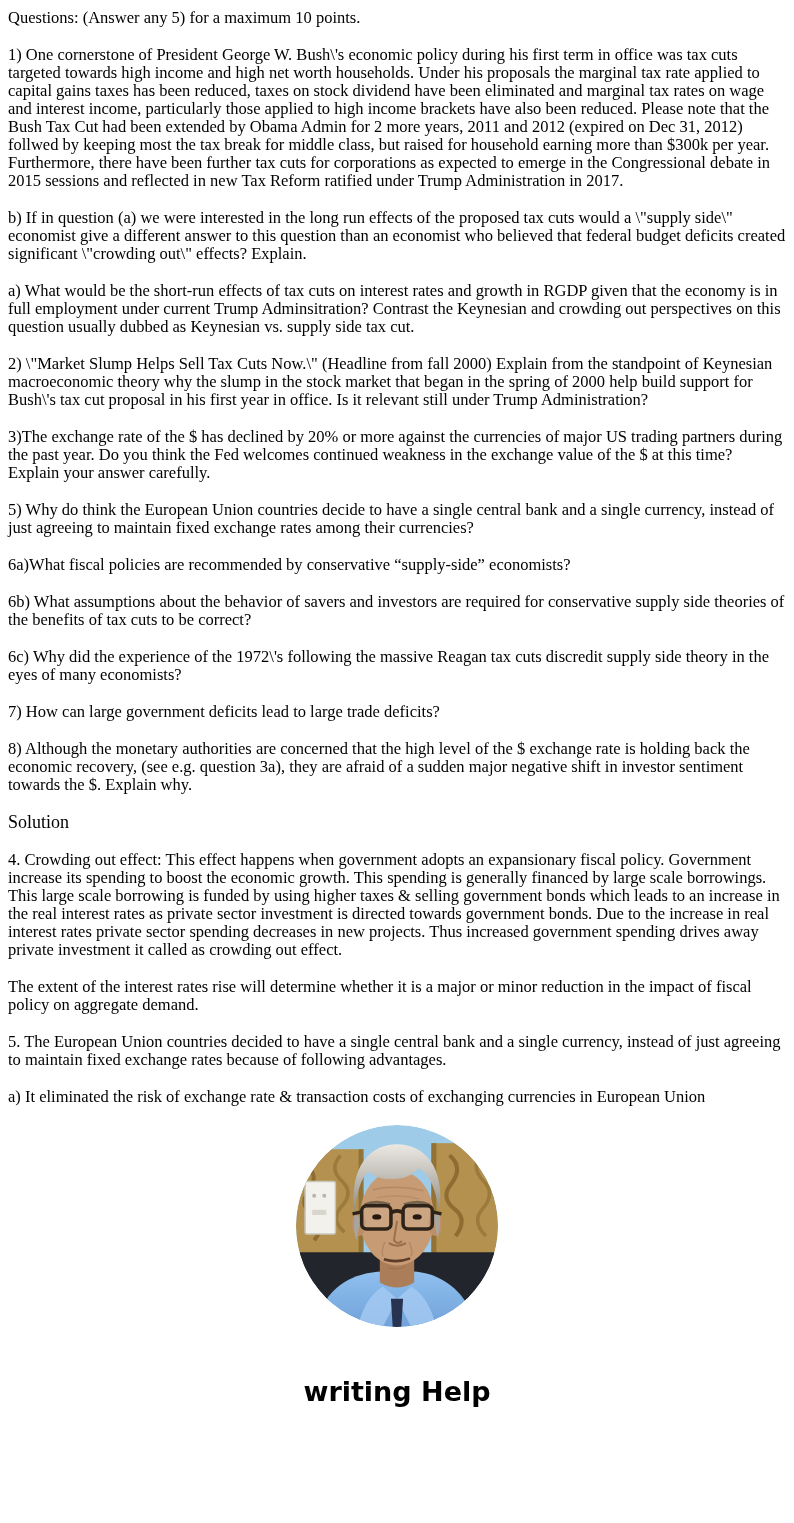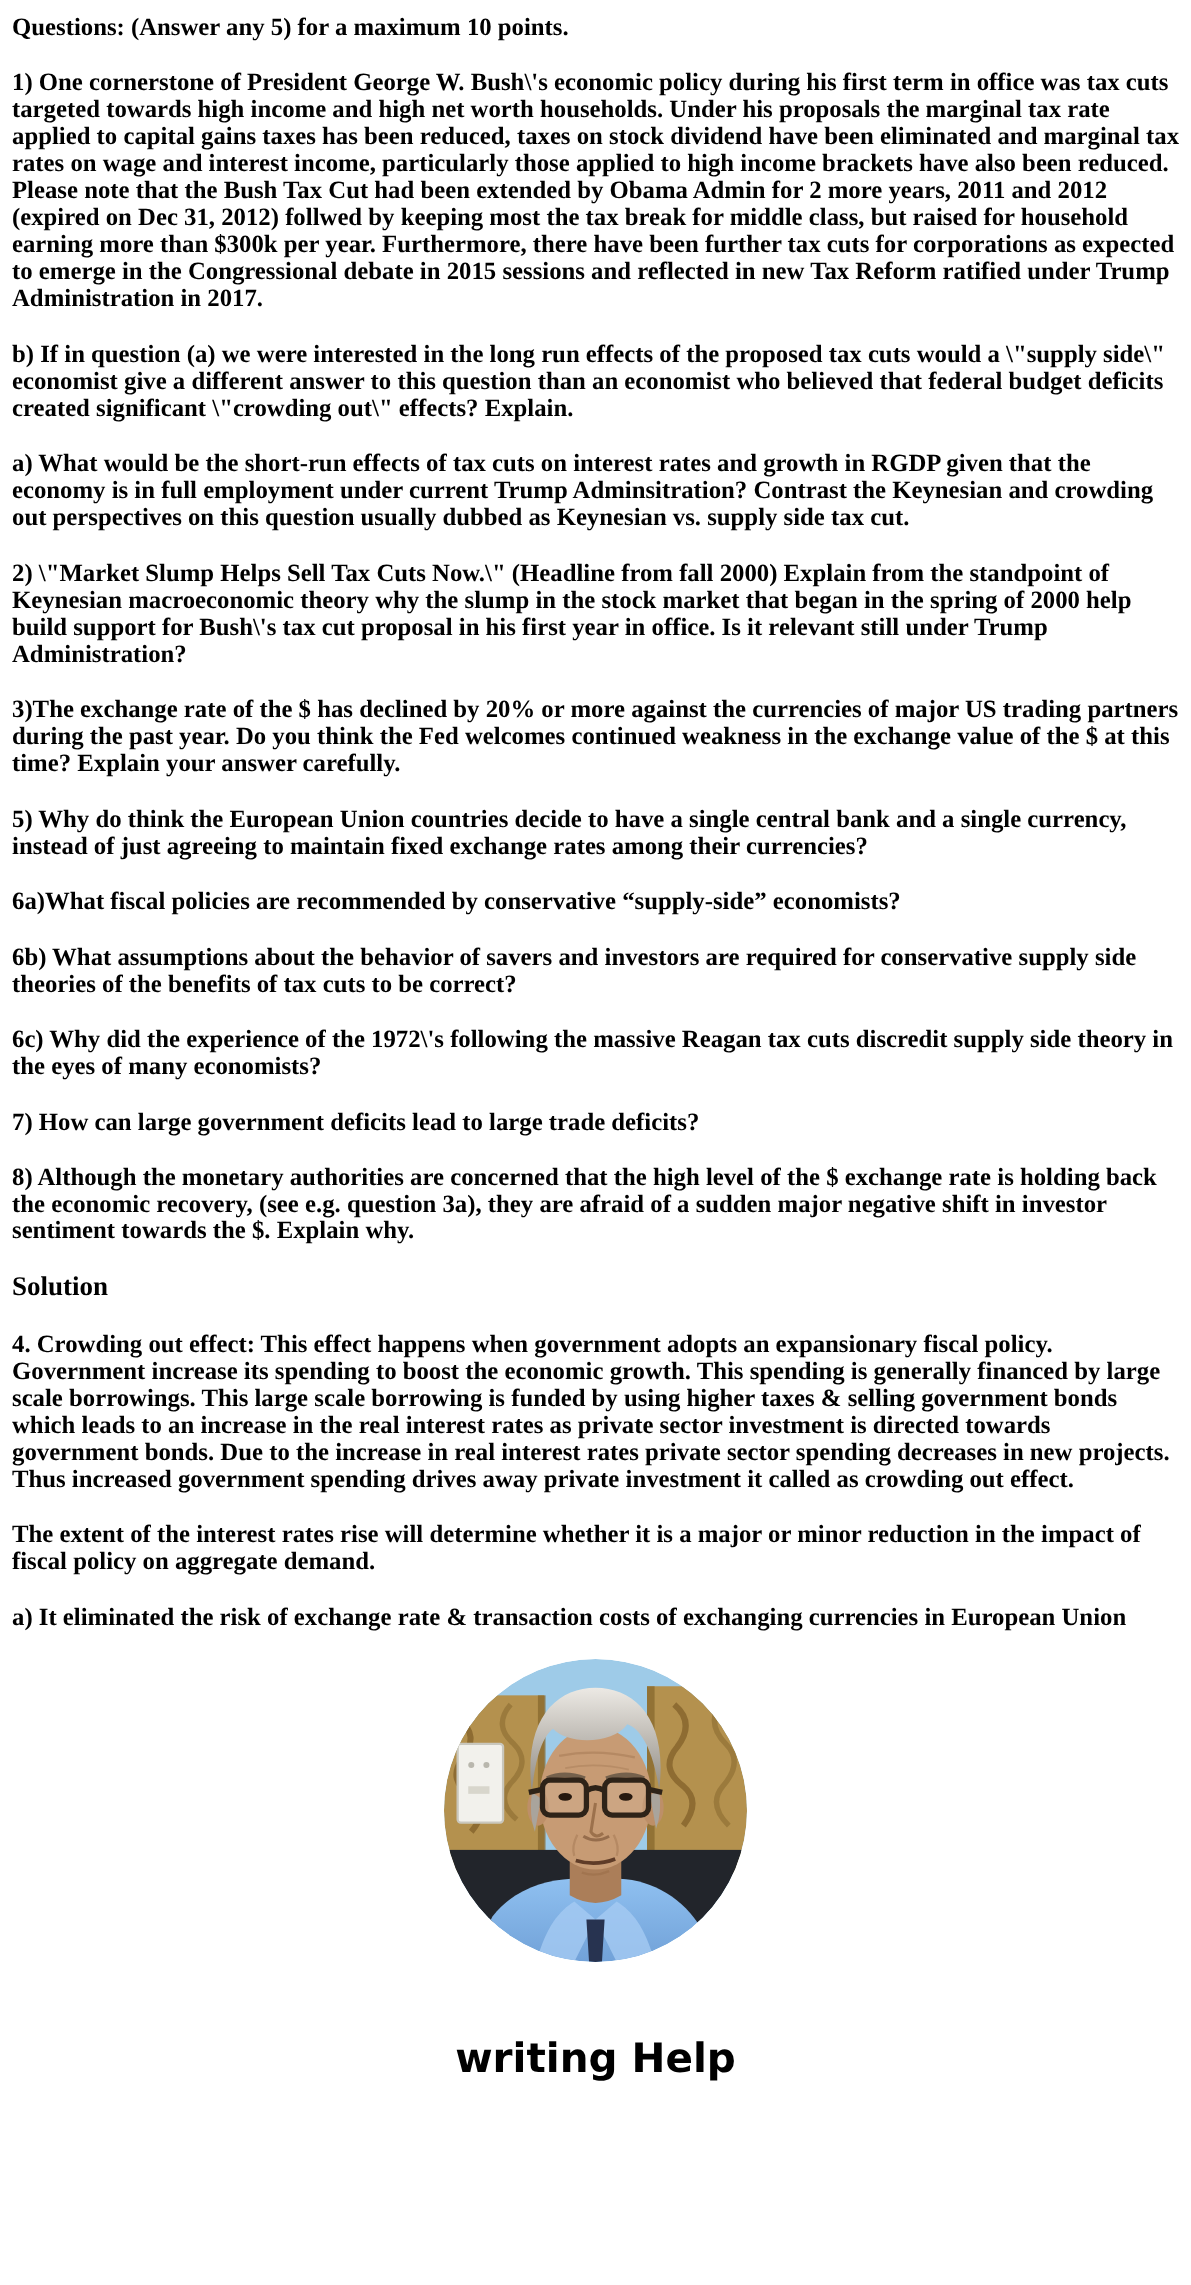--- a/index.html
+++ b/index.html
@@ -11,25 +11,25 @@
     margin: 0 auto;
     overflow: hidden;
   }
   .doc {
     padding: 9px 8px 0 8px;
     font-family: "Liberation Serif", "DejaVu Serif", serif;
     font-size: 16.5px;
     line-height: 1.09;
     color: #000000;
   }
-  .doc p { margin: 0 0 19px 0; font-weight: bold; }
+  .doc p { margin: 0 0 19px 0; }
   .solution-heading {
     font-family: "Liberation Serif", "DejaVu Serif", serif;
     font-size: 18px;
-    font-weight: bold;
+    font-weight: normal;
     margin: 16px 0 19px 0;
   }
   .avatar-wrap {
     width: 202px;
     height: 202px;
     margin: 16px auto 0 auto;
     border-radius: 50%;
     overflow: hidden;
     display: block;
   }
@@ -59,20 +59,21 @@
     <p>5) Why do think the European Union countries decide to have a single central bank and a single currency, instead of just agreeing to maintain fixed exchange rates among their currencies?</p>
     <p>6a)What fiscal policies are recommended by conservative “supply-side” economists?</p>
     <p>6b) What assumptions about the behavior of savers and investors are required for conservative supply side theories of the benefits of tax cuts to be correct?</p>
     <p>6c) Why did the experience of the 1972\'s following the massive Reagan tax cuts discredit supply side theory in the eyes of many economists?</p>
     <p>7) How can large government deficits lead to large trade deficits?</p>
     <p>8) Although the monetary authorities are concerned that the high level of the $ exchange rate is holding back the economic recovery, (see e.g. question 3a), they are afraid of a sudden major negative shift in investor sentiment towards the $. Explain why.</p>
 
     <div class="solution-heading">Solution</div>
     <p>4. Crowding out effect: This effect happens when government adopts an expansionary fiscal policy. Government increase its spending to boost the economic growth. This spending is generally financed by large scale borrowings. This large scale borrowing is funded by using higher taxes &amp; selling government bonds which leads to an increase in the real interest rates as private sector investment is directed towards government bonds. Due to the increase in real interest rates private sector spending decreases in new projects. Thus increased government spending drives away private investment it called as crowding out effect.</p>
     <p>The extent of the interest rates rise will determine whether it is a major or minor reduction in the impact of fiscal policy on aggregate demand.</p>
+    <p>5. The European Union countries decided to have a single central bank and a single currency, instead of just agreeing to maintain fixed exchange rates because of following advantages.</p>
     <p>a) It eliminated the risk of exchange rate &amp; transaction costs of exchanging currencies in European Union</p>
   </div>
 
   <div class="avatar-wrap" role="img" aria-label="Photo of an elderly gray-haired man with glasses wearing a light blue shirt">
     <svg viewBox="0 0 200 200" width="202" height="202">
       <defs>
         <clipPath id="circ">
             <circle cx="100" cy="100" r="100"></circle>
           </clipPath>
         <linearGradient id="hairg" x1="0" y1="0" x2="0" y2="1">

